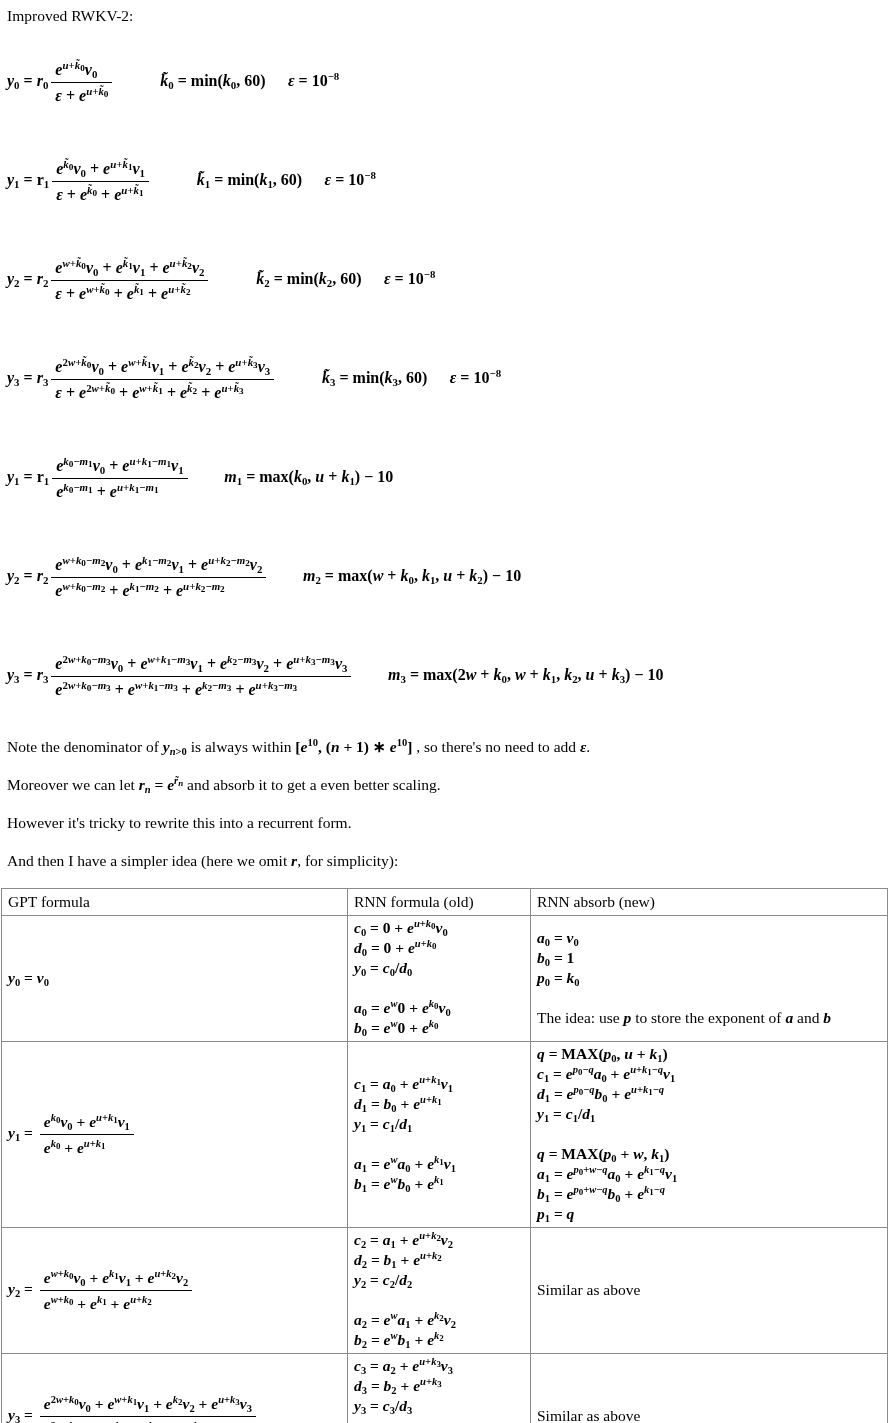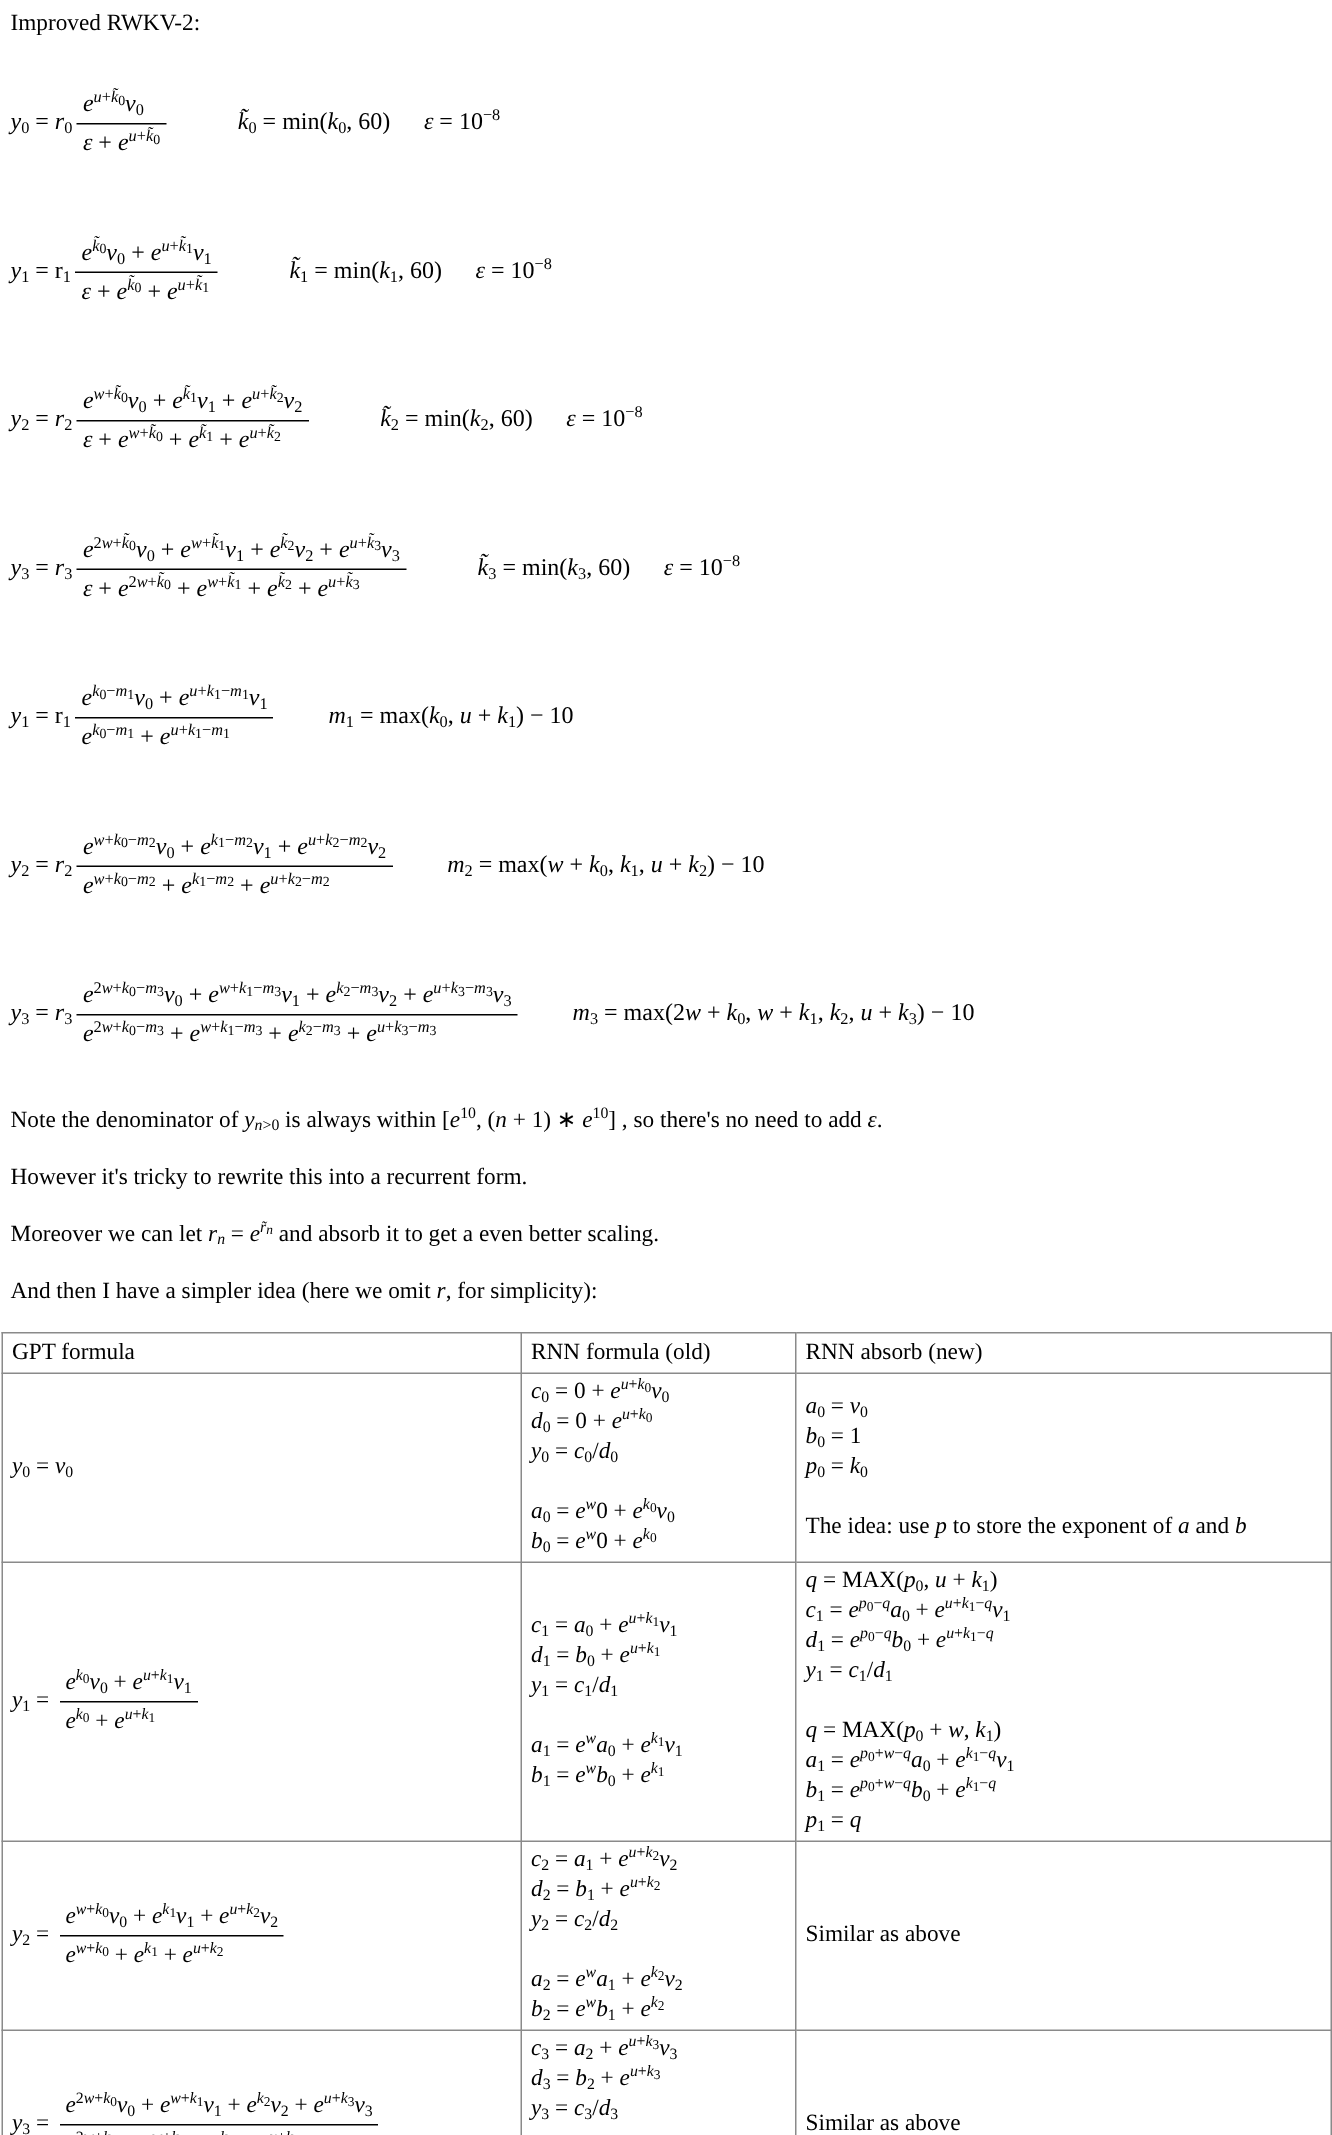--- a/index.html
+++ b/index.html
@@ -5,21 +5,21 @@
   * { margin:0; padding:0; box-sizing:border-box; }
   html,body { background:#ffffff; }
   .page{
     width:888px; min-height:1423px; background:#ffffff; color:#000000;
     font-family:"Liberation Serif", serif; font-size:15.5px;
     padding-top:6px; overflow:hidden;
   }
   .para{ margin:19px 8px 0 7px; line-height:19px; }
   .para.first{ margin-top:0; }
   .eq{ margin:16px 8px 0 7px; font-size:16px; }
-  .math{ font-family:"Liberation Serif", serif; }
+  .math{ font-family:"Liberation Serif", serif;font-weight:bold; }
   .math .it{ font-style:italic; }
   .math .rm{ font-style:normal; }
   .math sup{ font-size:68%; line-height:0; vertical-align:0.55em; }
   .math sub{ font-size:68%; line-height:0; vertical-align:-0.25em; }
   .math sup sub{ font-size:85%; vertical-align:-0.2em; }
   .frac{ display:inline-block; vertical-align:middle; text-align:left; margin:17px 3px; }
   .fnum{ display:block; padding:2px 4px 3px; border-bottom:1px solid #000; line-height:19px; }
   .fden{ display:block; padding:3px 4px 2px; line-height:19px; }
   .sp{ display:inline-block; }
   .ftable{
@@ -44,22 +44,22 @@
       <div class="eq math"><span class="it">y</span><sub>2</sub> = <span class="it">r</span><sub>2</sub><span class="frac"><span class="fnum"><span class="it">e</span><sup><span class="it">w</span>+<span class="it">k̃</span><sub>0</sub></sup><span class="it">v</span><sub>0</sub> + <span class="it">e</span><sup><span class="it">k̃</span><sub>1</sub></sup><span class="it">v</span><sub>1</sub> + <span class="it">e</span><sup><span class="it">u</span>+<span class="it">k̃</span><sub>2</sub></sup><span class="it">v</span><sub>2</sub></span><span class="fden"><span class="it">ε</span> + <span class="it">e</span><sup><span class="it">w</span>+<span class="it">k̃</span><sub>0</sub></sup> + <span class="it">e</span><sup><span class="it">k̃</span><sub>1</sub></sup> + <span class="it">e</span><sup><span class="it">u</span>+<span class="it">k̃</span><sub>2</sub></sup></span></span><span class="sp" style="width:2.8em"></span><span class="it">k̃</span><sub>2</sub> = <span class="rm">min</span>(<span class="it">k</span><sub>2</sub>, 60)<span class="sp" style="width:1.4em"></span><span class="it">ε</span> = 10<sup>−8</sup></div>
       <div class="eq math"><span class="it">y</span><sub>3</sub> = <span class="it">r</span><sub>3</sub><span class="frac"><span class="fnum"><span class="it">e</span><sup>2<span class="it">w</span>+<span class="it">k̃</span><sub>0</sub></sup><span class="it">v</span><sub>0</sub> + <span class="it">e</span><sup><span class="it">w</span>+<span class="it">k̃</span><sub>1</sub></sup><span class="it">v</span><sub>1</sub> + <span class="it">e</span><sup><span class="it">k̃</span><sub>2</sub></sup><span class="it">v</span><sub>2</sub> + <span class="it">e</span><sup><span class="it">u</span>+<span class="it">k̃</span><sub>3</sub></sup><span class="it">v</span><sub>3</sub></span><span class="fden"><span class="it">ε</span> + <span class="it">e</span><sup>2<span class="it">w</span>+<span class="it">k̃</span><sub>0</sub></sup> + <span class="it">e</span><sup><span class="it">w</span>+<span class="it">k̃</span><sub>1</sub></sup> + <span class="it">e</span><sup><span class="it">k̃</span><sub>2</sub></sup> + <span class="it">e</span><sup><span class="it">u</span>+<span class="it">k̃</span><sub>3</sub></sup></span></span><span class="sp" style="width:2.8em"></span><span class="it">k̃</span><sub>3</sub> = <span class="rm">min</span>(<span class="it">k</span><sub>3</sub>, 60)<span class="sp" style="width:1.4em"></span><span class="it">ε</span> = 10<sup>−8</sup></div>
     </div>
   <div id="impr-eqs">
       <div class="eq math"><span class="it">y</span><sub>1</sub> = <span class="rm">r</span><sub>1</sub><span class="frac"><span class="fnum"><span class="it">e</span><sup><span class="it">k</span><sub>0</sub>−<span class="it">m</span><sub>1</sub></sup><span class="it">v</span><sub>0</sub> + <span class="it">e</span><sup><span class="it">u</span>+<span class="it">k</span><sub>1</sub>−<span class="it">m</span><sub>1</sub></sup><span class="it">v</span><sub>1</sub></span><span class="fden"><span class="it">e</span><sup><span class="it">k</span><sub>0</sub>−<span class="it">m</span><sub>1</sub></sup> + <span class="it">e</span><sup><span class="it">u</span>+<span class="it">k</span><sub>1</sub>−<span class="it">m</span><sub>1</sub></sup></span></span><span class="sp" style="width:2.0999999999999996em"></span><span class="it">m</span><sub>1</sub> = <span class="rm">max</span>(<span class="it">k</span><sub>0</sub>, <span class="it">u</span> + <span class="it">k</span><sub>1</sub>) − 10</div>
       <div class="eq math"><span class="it">y</span><sub>2</sub> = <span class="it">r</span><sub>2</sub><span class="frac"><span class="fnum"><span class="it">e</span><sup><span class="it">w</span>+<span class="it">k</span><sub>0</sub>−<span class="it">m</span><sub>2</sub></sup><span class="it">v</span><sub>0</sub> + <span class="it">e</span><sup><span class="it">k</span><sub>1</sub>−<span class="it">m</span><sub>2</sub></sup><span class="it">v</span><sub>1</sub> + <span class="it">e</span><sup><span class="it">u</span>+<span class="it">k</span><sub>2</sub>−<span class="it">m</span><sub>2</sub></sup><span class="it">v</span><sub>2</sub></span><span class="fden"><span class="it">e</span><sup><span class="it">w</span>+<span class="it">k</span><sub>0</sub>−<span class="it">m</span><sub>2</sub></sup> + <span class="it">e</span><sup><span class="it">k</span><sub>1</sub>−<span class="it">m</span><sub>2</sub></sup> + <span class="it">e</span><sup><span class="it">u</span>+<span class="it">k</span><sub>2</sub>−<span class="it">m</span><sub>2</sub></sup></span></span><span class="sp" style="width:2.0999999999999996em"></span><span class="it">m</span><sub>2</sub> = <span class="rm">max</span>(<span class="it">w</span> + <span class="it">k</span><sub>0</sub>, <span class="it">k</span><sub>1</sub>, <span class="it">u</span> + <span class="it">k</span><sub>2</sub>) − 10</div>
       <div class="eq math"><span class="it">y</span><sub>3</sub> = <span class="it">r</span><sub>3</sub><span class="frac"><span class="fnum"><span class="it">e</span><sup>2<span class="it">w</span>+<span class="it">k</span><sub>0</sub>−<span class="it">m</span><sub>3</sub></sup><span class="it">v</span><sub>0</sub> + <span class="it">e</span><sup><span class="it">w</span>+<span class="it">k</span><sub>1</sub>−<span class="it">m</span><sub>3</sub></sup><span class="it">v</span><sub>1</sub> + <span class="it">e</span><sup><span class="it">k</span><sub>2</sub>−<span class="it">m</span><sub>3</sub></sup><span class="it">v</span><sub>2</sub> + <span class="it">e</span><sup><span class="it">u</span>+<span class="it">k</span><sub>3</sub>−<span class="it">m</span><sub>3</sub></sup><span class="it">v</span><sub>3</sub></span><span class="fden"><span class="it">e</span><sup>2<span class="it">w</span>+<span class="it">k</span><sub>0</sub>−<span class="it">m</span><sub>3</sub></sup> + <span class="it">e</span><sup><span class="it">w</span>+<span class="it">k</span><sub>1</sub>−<span class="it">m</span><sub>3</sub></sup> + <span class="it">e</span><sup><span class="it">k</span><sub>2</sub>−<span class="it">m</span><sub>3</sub></sup> + <span class="it">e</span><sup><span class="it">u</span>+<span class="it">k</span><sub>3</sub>−<span class="it">m</span><sub>3</sub></sup></span></span><span class="sp" style="width:2.0999999999999996em"></span><span class="it">m</span><sub>3</sub> = <span class="rm">max</span>(2<span class="it">w</span> + <span class="it">k</span><sub>0</sub>, <span class="it">w</span> + <span class="it">k</span><sub>1</sub>, <span class="it">k</span><sub>2</sub>, <span class="it">u</span> + <span class="it">k</span><sub>3</sub>) − 10</div>
     </div>
   <div id="notes">
       <div class="para">Note the denominator of <span class="math"><span class="it">y</span><sub><span class="it">n</span>&gt;0</sub></span> is always within <span class="math">[<span class="it">e</span><sup>10</sup>, (<span class="it">n</span> + 1) ∗ <span class="it">e</span><sup>10</sup>]</span> , so there's no need to add <span class="math"><span class="it">ε</span></span>.</div>
+      <div class="para">Moreover we can let <span class="math"><span class="it">r</span><sub><span class="it">n</span></sub> = <span class="it">e</span><sup><span class="it">r̃</span><sub><span class="it">n</span></sub></sup></span> and absorb it to get a even better scaling.</div>
       <div class="para">However it's tricky to rewrite this into a recurrent form.</div>
-      <div class="para">Moreover we can let <span class="math"><span class="it">r</span><sub><span class="it">n</span></sub> = <span class="it">e</span><sup><span class="it">r̃</span><sub><span class="it">n</span></sub></sup></span> and absorb it to get a even better scaling.</div>
       <div class="para">And then I have a simpler idea (here we omit <span class="math"><span class="it">r</span></span>, for simplicity):</div>
     </div>
   <table class="ftable" id="ftable">
     <colgroup id="cols">
         <col style="width: 346px;">
         <col style="width: 183px;">
         <col style="width: 357px;">
       </colgroup>
     <thead>
         <tr id="thr">

